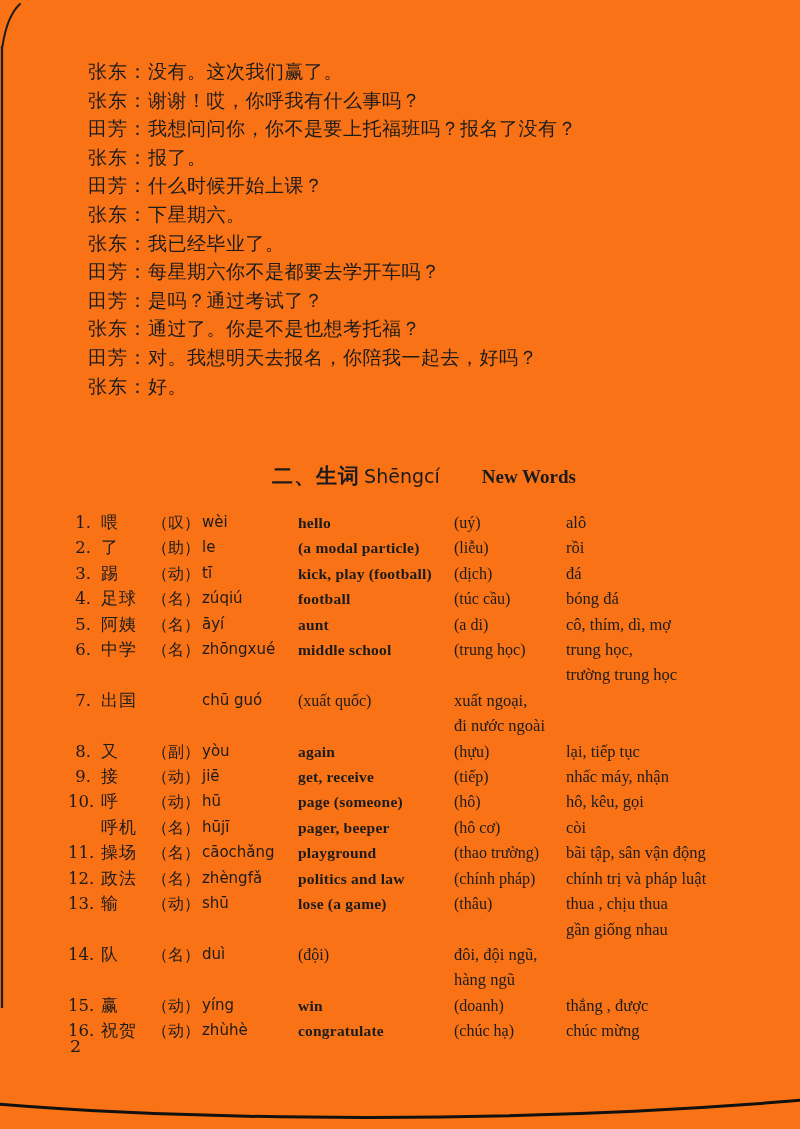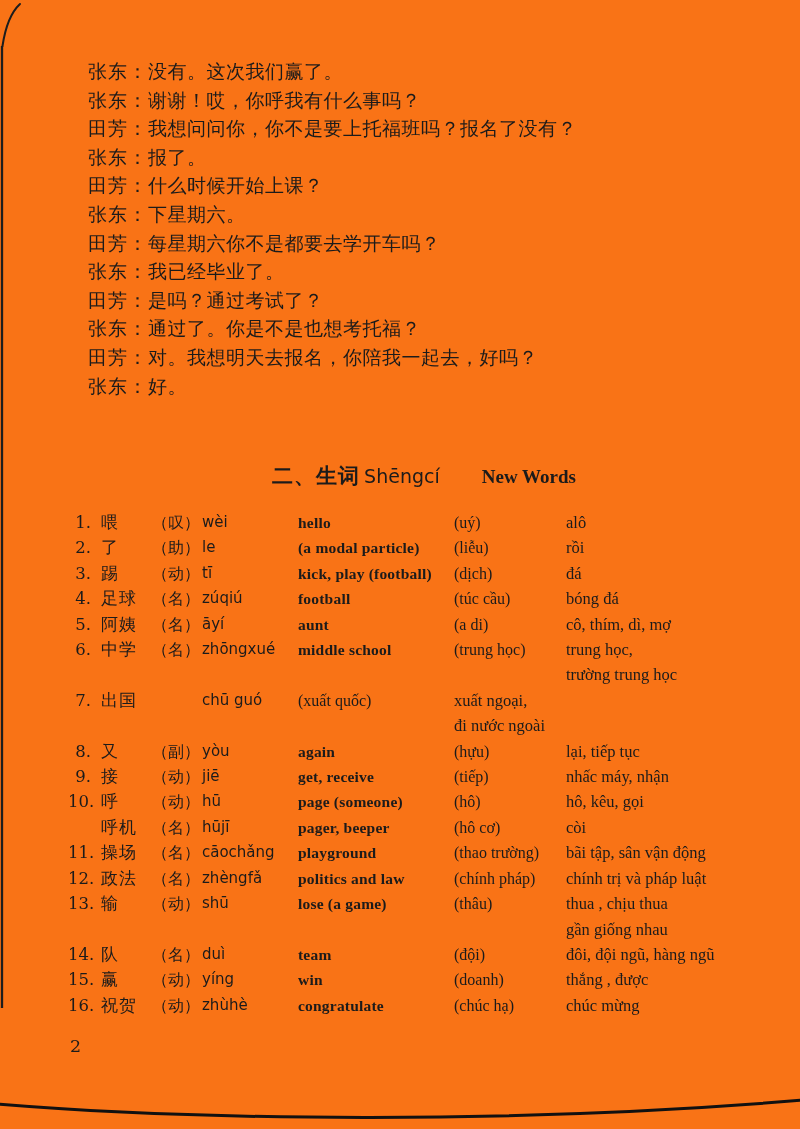--- a/index.html
+++ b/index.html
@@ -130,23 +130,23 @@
   <p class="dialogue-line"><span class="speaker">张东：</span><span class="utterance">谢谢！哎，你呼我有什么事吗？</span></p>
 
   <p class="dialogue-line"><span class="speaker">田芳：</span><span class="utterance">我想问问你，你不是要上托福班吗？报名了没有？</span></p>
 
   <p class="dialogue-line"><span class="speaker">张东：</span><span class="utterance">报了。</span></p>
 
   <p class="dialogue-line"><span class="speaker">田芳：</span><span class="utterance">什么时候开始上课？</span></p>
 
   <p class="dialogue-line"><span class="speaker">张东：</span><span class="utterance">下星期六。</span></p>
 
+  <p class="dialogue-line"><span class="speaker">张东：</span><span class="utterance">我已经毕业了。</span></p>
+
   <p class="dialogue-line"><span class="speaker">田芳：</span><span class="utterance">每星期六你不是都要去学开车吗？</span></p>
-
-  <p class="dialogue-line"><span class="speaker">张东：</span><span class="utterance">我已经毕业了。</span></p>
 
   <p class="dialogue-line"><span class="speaker">田芳：</span><span class="utterance">是吗？通过考试了？</span></p>
 
   <p class="dialogue-line"><span class="speaker">张东：</span><span class="utterance">通过了。你是不是也想考托福？</span></p>
 
   <p class="dialogue-line"><span class="speaker">田芳：</span><span class="utterance">对。我想明天去报名，你陪我一起去，好吗？</span></p>
 
   <p class="dialogue-line"><span class="speaker">张东：</span><span class="utterance">好。</span></p>
 </div>
 
@@ -325,21 +325,20 @@
           <div>thua , chịu thua</div>
           <div>gần giống nhau</div>
         </span>
   </div>
 
   <div class="vocab-row">
     <span class="c-num">14.</span>
     <span class="c-hanzi">队</span>
     <span class="c-pos">（名）</span>
     <span class="c-pinyin">duì</span>
-    <span class="c-english">team</span>
     <span class="c-sino">(đội)</span>
     <span class="c-viet">
           <div>đôi, đội ngũ, hàng ngũ</div>
         </span>
   </div>
 
   <div class="vocab-row">
     <span class="c-num">15.</span>
     <span class="c-hanzi">赢</span>
     <span class="c-pos">（动）</span>

